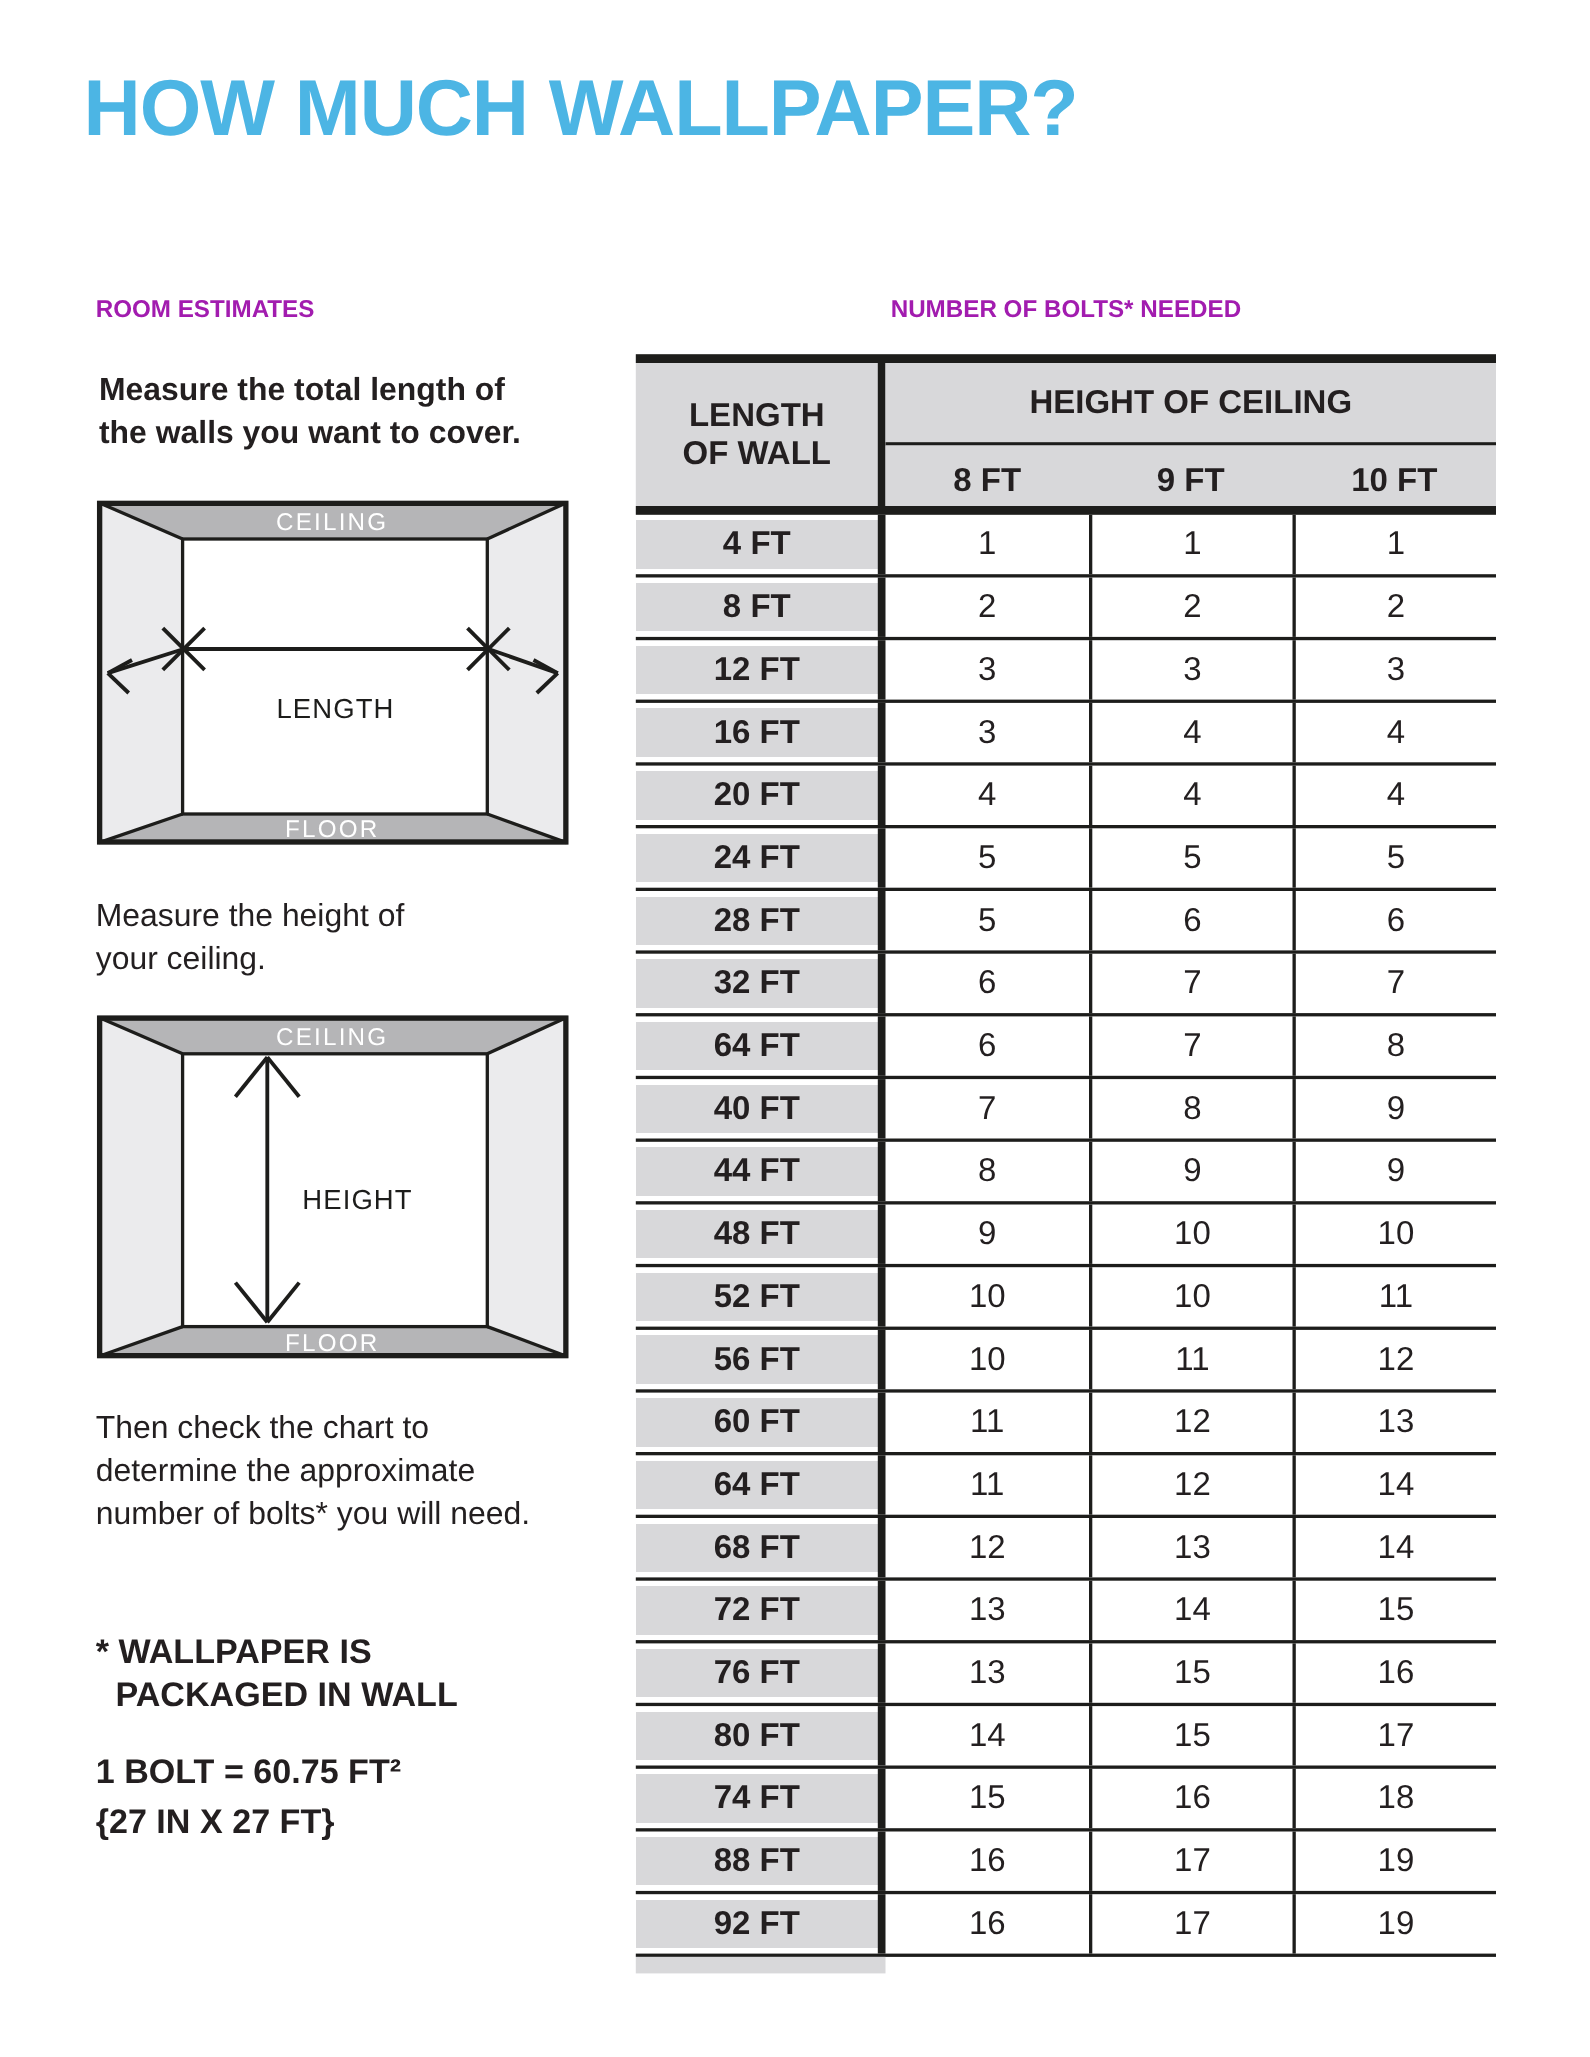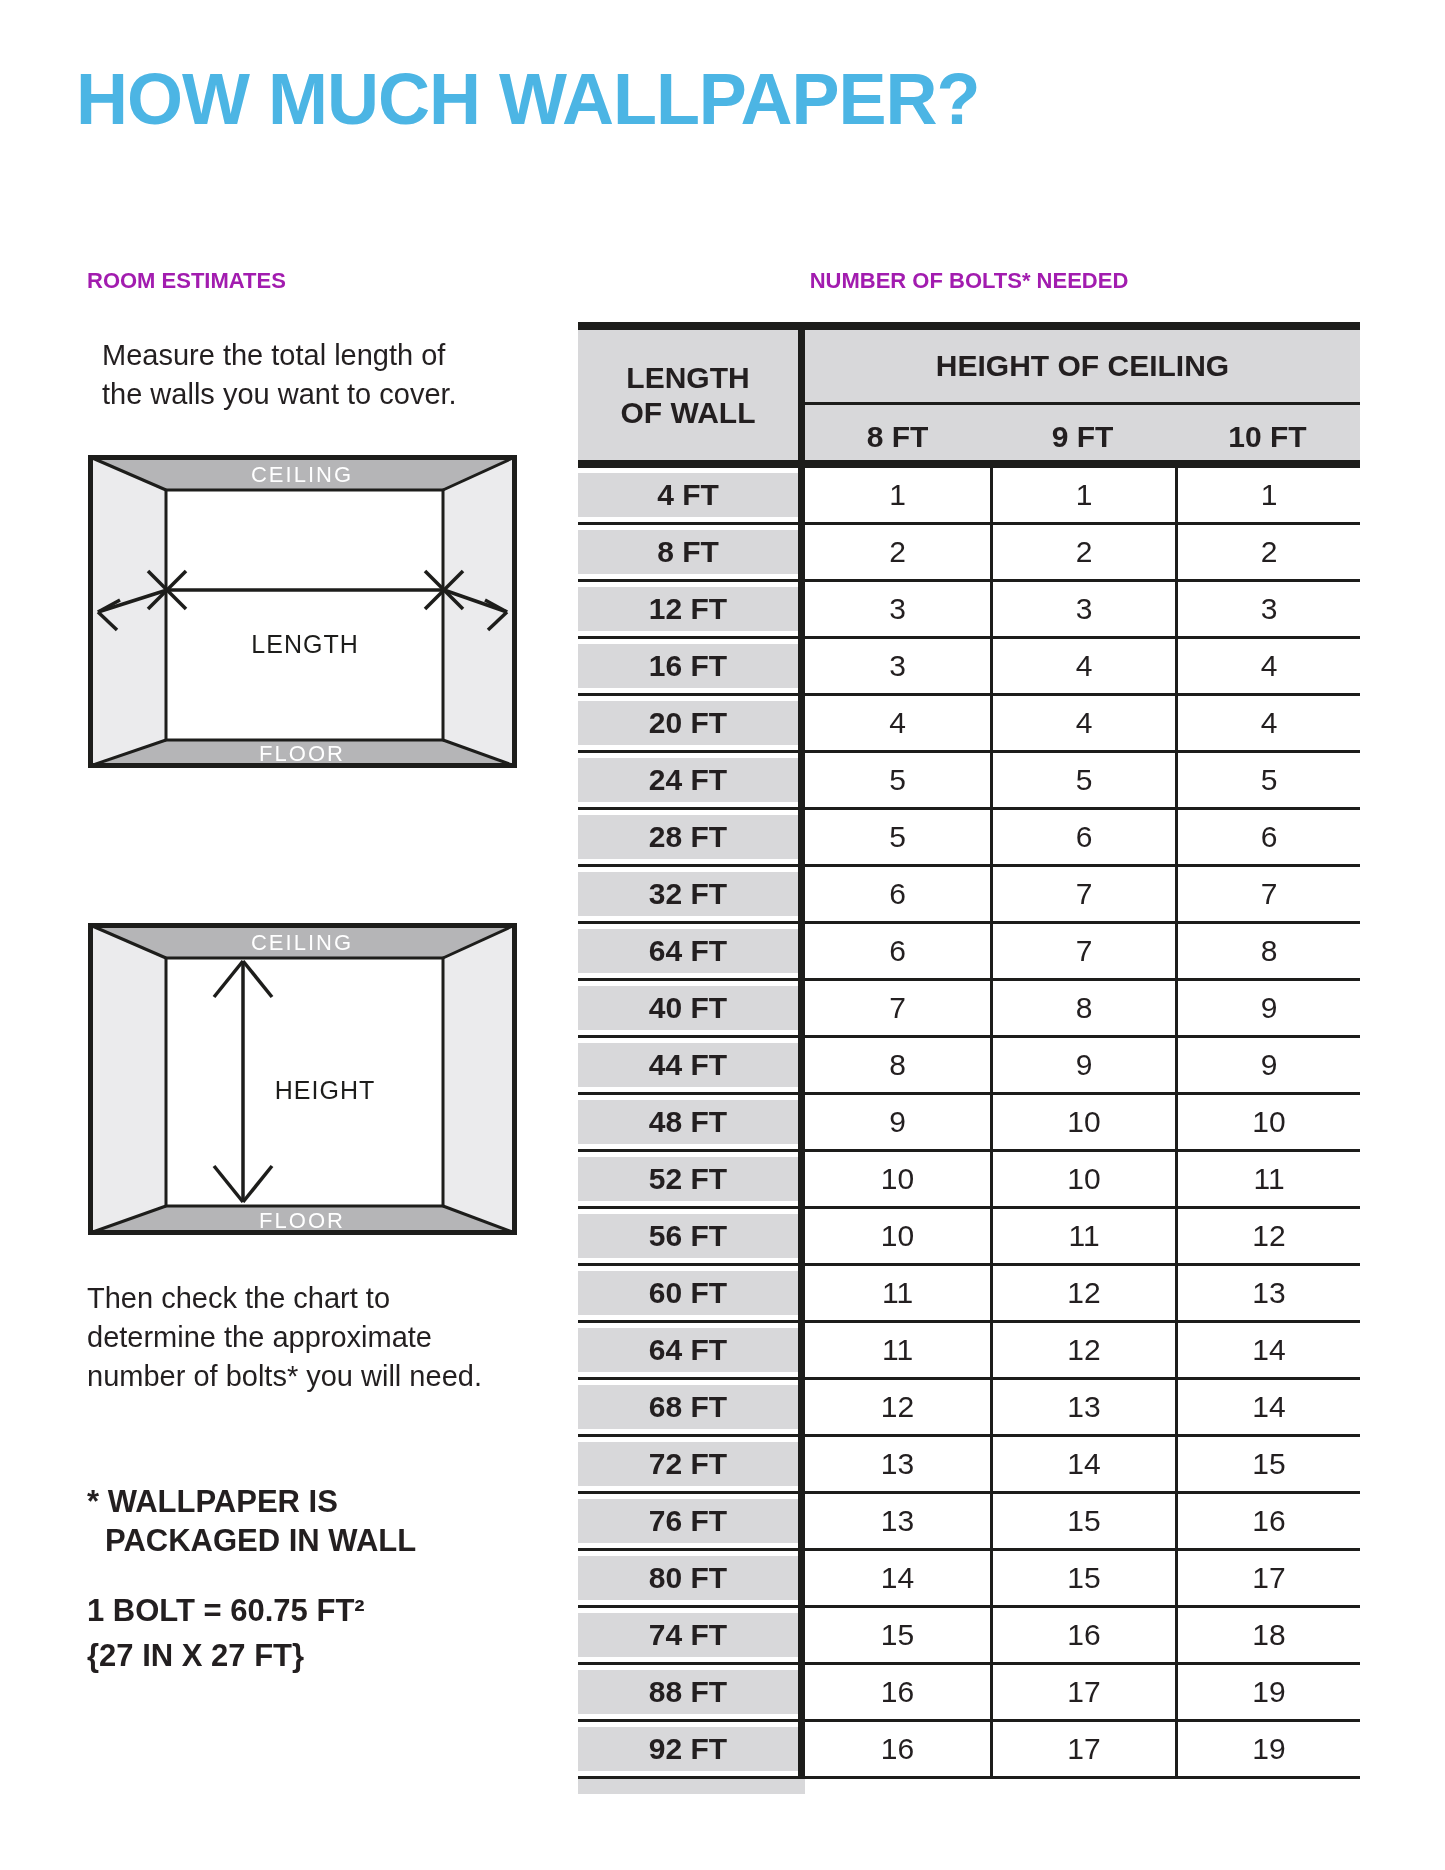--- a/index.html
+++ b/index.html
@@ -4,21 +4,21 @@
 <style>
   html,body{margin:0;padding:0;background:#fff;}
   .page{position:relative;width:1445px;height:1870px;background:#ffffff;overflow:hidden;
         font-family:"Liberation Sans","DejaVu Sans",sans-serif;color:#231f20;}
   .abs{position:absolute;}
   .page-title{left:76px;top:58px;font-size:72px;font-weight:bold;letter-spacing:-1px;color:#4cb5e4;}
   .sec-head{font-size:22px;font-weight:bold;color:#a21caf;letter-spacing:0px;}
   .room-head{left:87px;top:268px;}
   .bolts-head{left:578px;top:268px;width:782px;text-align:center;}
   .para{font-size:29px;line-height:39px;color:#231f20;}
-  .p1{left:102px;top:336px;}
+  .p1{left:90px;top:336px;font-weight:bold;}
   .p2{left:87px;top:814px;}
   .p3{left:87px;top:1279px;}
   .footnote{left:87px;top:1482px;font-size:31px;line-height:39px;font-weight:bold;}
   .footnote .ind{padding-left:18px;}
   .boltspec{left:87px;top:1588px;font-size:31px;line-height:45px;font-weight:bold;}
   .diagram{left:88px;}
   .d1{top:455px;}
   .d2{top:923px;}
   svg text{font-family:"Liberation Sans","DejaVu Sans",sans-serif;}
   .svg-band-label{fill:#ffffff;font-size:22px;letter-spacing:2px;}
@@ -89,20 +89,24 @@
         <line x1="356" y1="135" x2="419" y2="157"></line>
         <line x1="419" y1="157" x2="397" y2="145"></line>
         <line x1="419" y1="157" x2="400" y2="175"></line>
       </g>
       <text x="214" y="27" text-anchor="middle" class="svg-band-label">CEILING</text>
       <text x="214" y="306" text-anchor="middle" class="svg-band-label">FLOOR</text>
       <text x="217" y="198" text-anchor="middle" class="svg-measure-label">LENGTH</text>
     </svg>
   </div>
 
+  <div class="abs para p2">
+    <div>Measure the height of</div>
+    <div>your ceiling.</div>
+  </div>
 
   <div class="abs diagram d2">
     <svg width="429" height="312" viewBox="0 0 429 312">
       <polygon points="0,0 429,0 355,35 78,35" fill="#b5b5b7"></polygon>
       <polygon points="0,312 429,312 355,283 78,283" fill="#b5b5b7"></polygon>
       <polygon points="0,0 78,35 78,283 0,312" fill="#ebebed"></polygon>
       <polygon points="429,0 355,35 355,283 429,312" fill="#ebebed"></polygon>
       <rect x="78" y="35" width="277" height="248" fill="#ffffff" stroke="#1d1d1b" stroke-width="3"></rect>
       <g stroke="#1d1d1b" stroke-width="3">
         <line x1="2" y1="2" x2="78" y2="35"></line>

